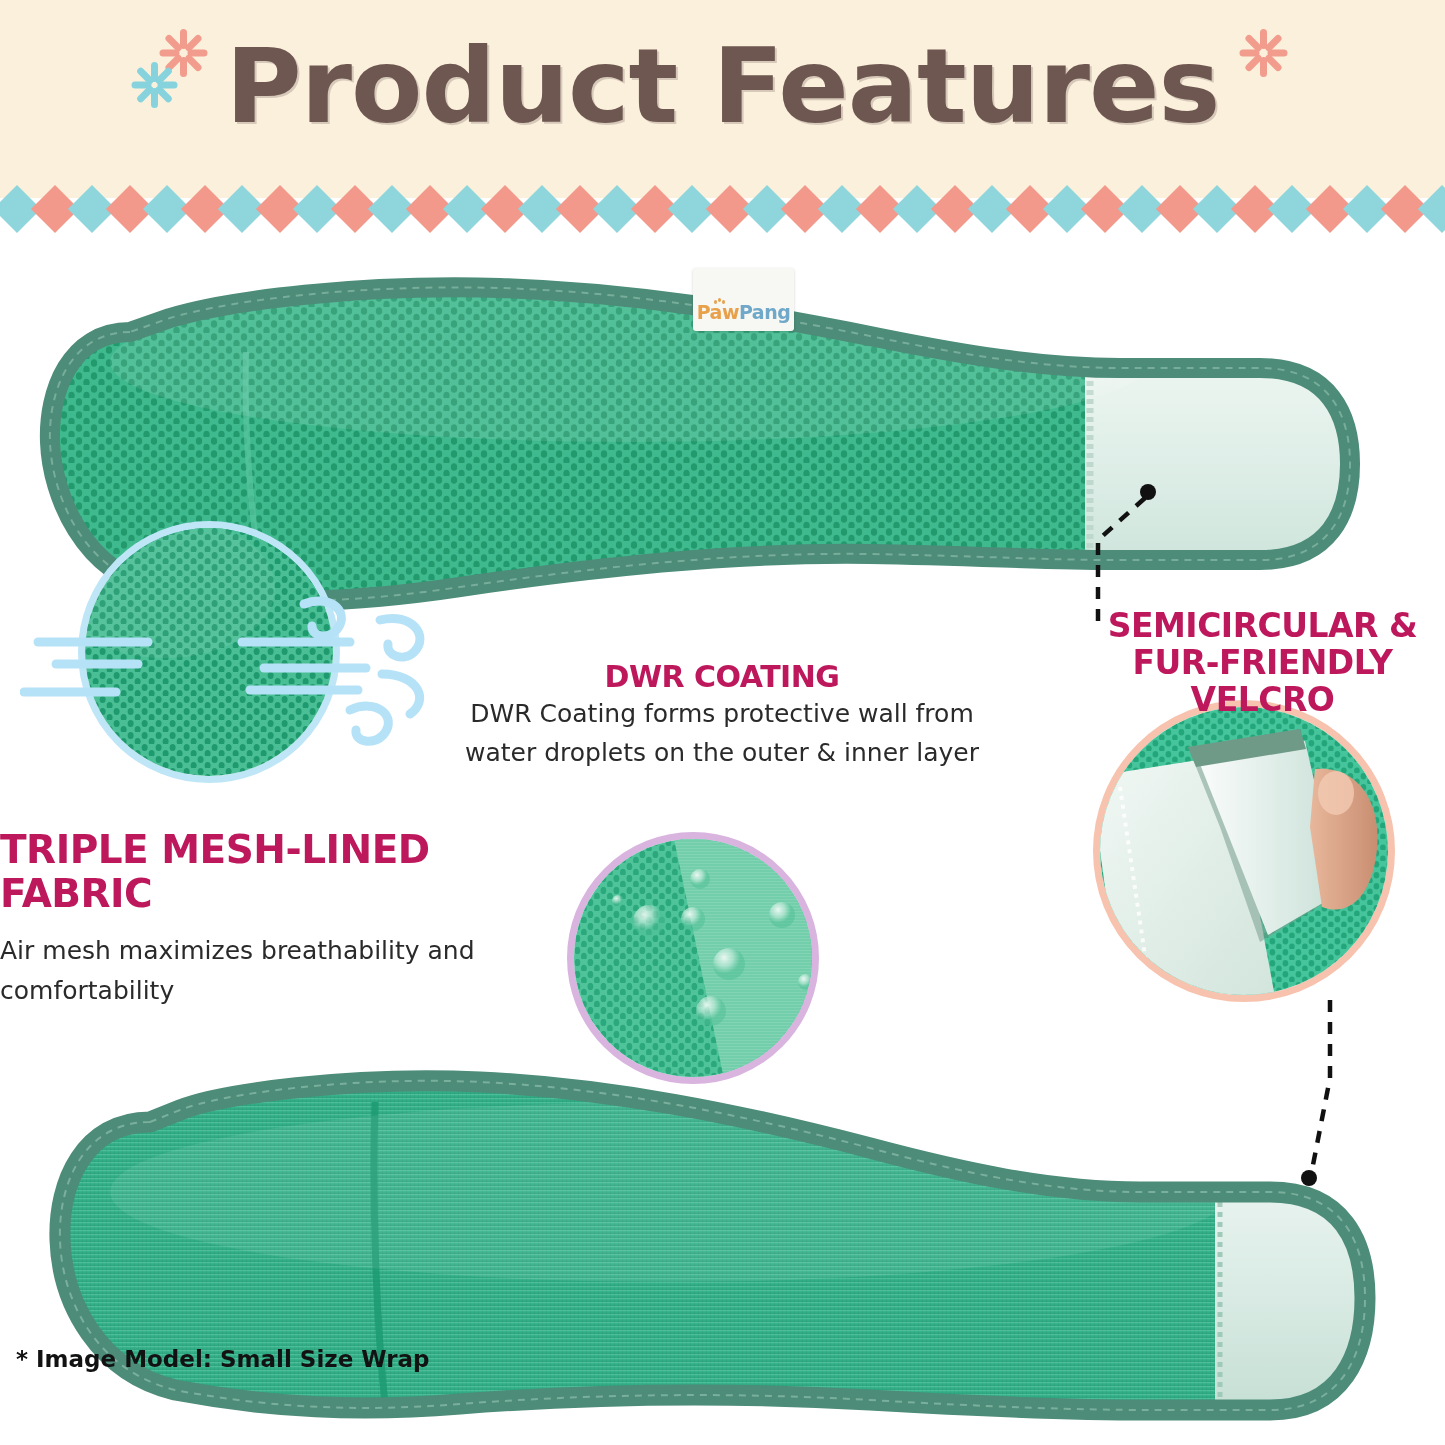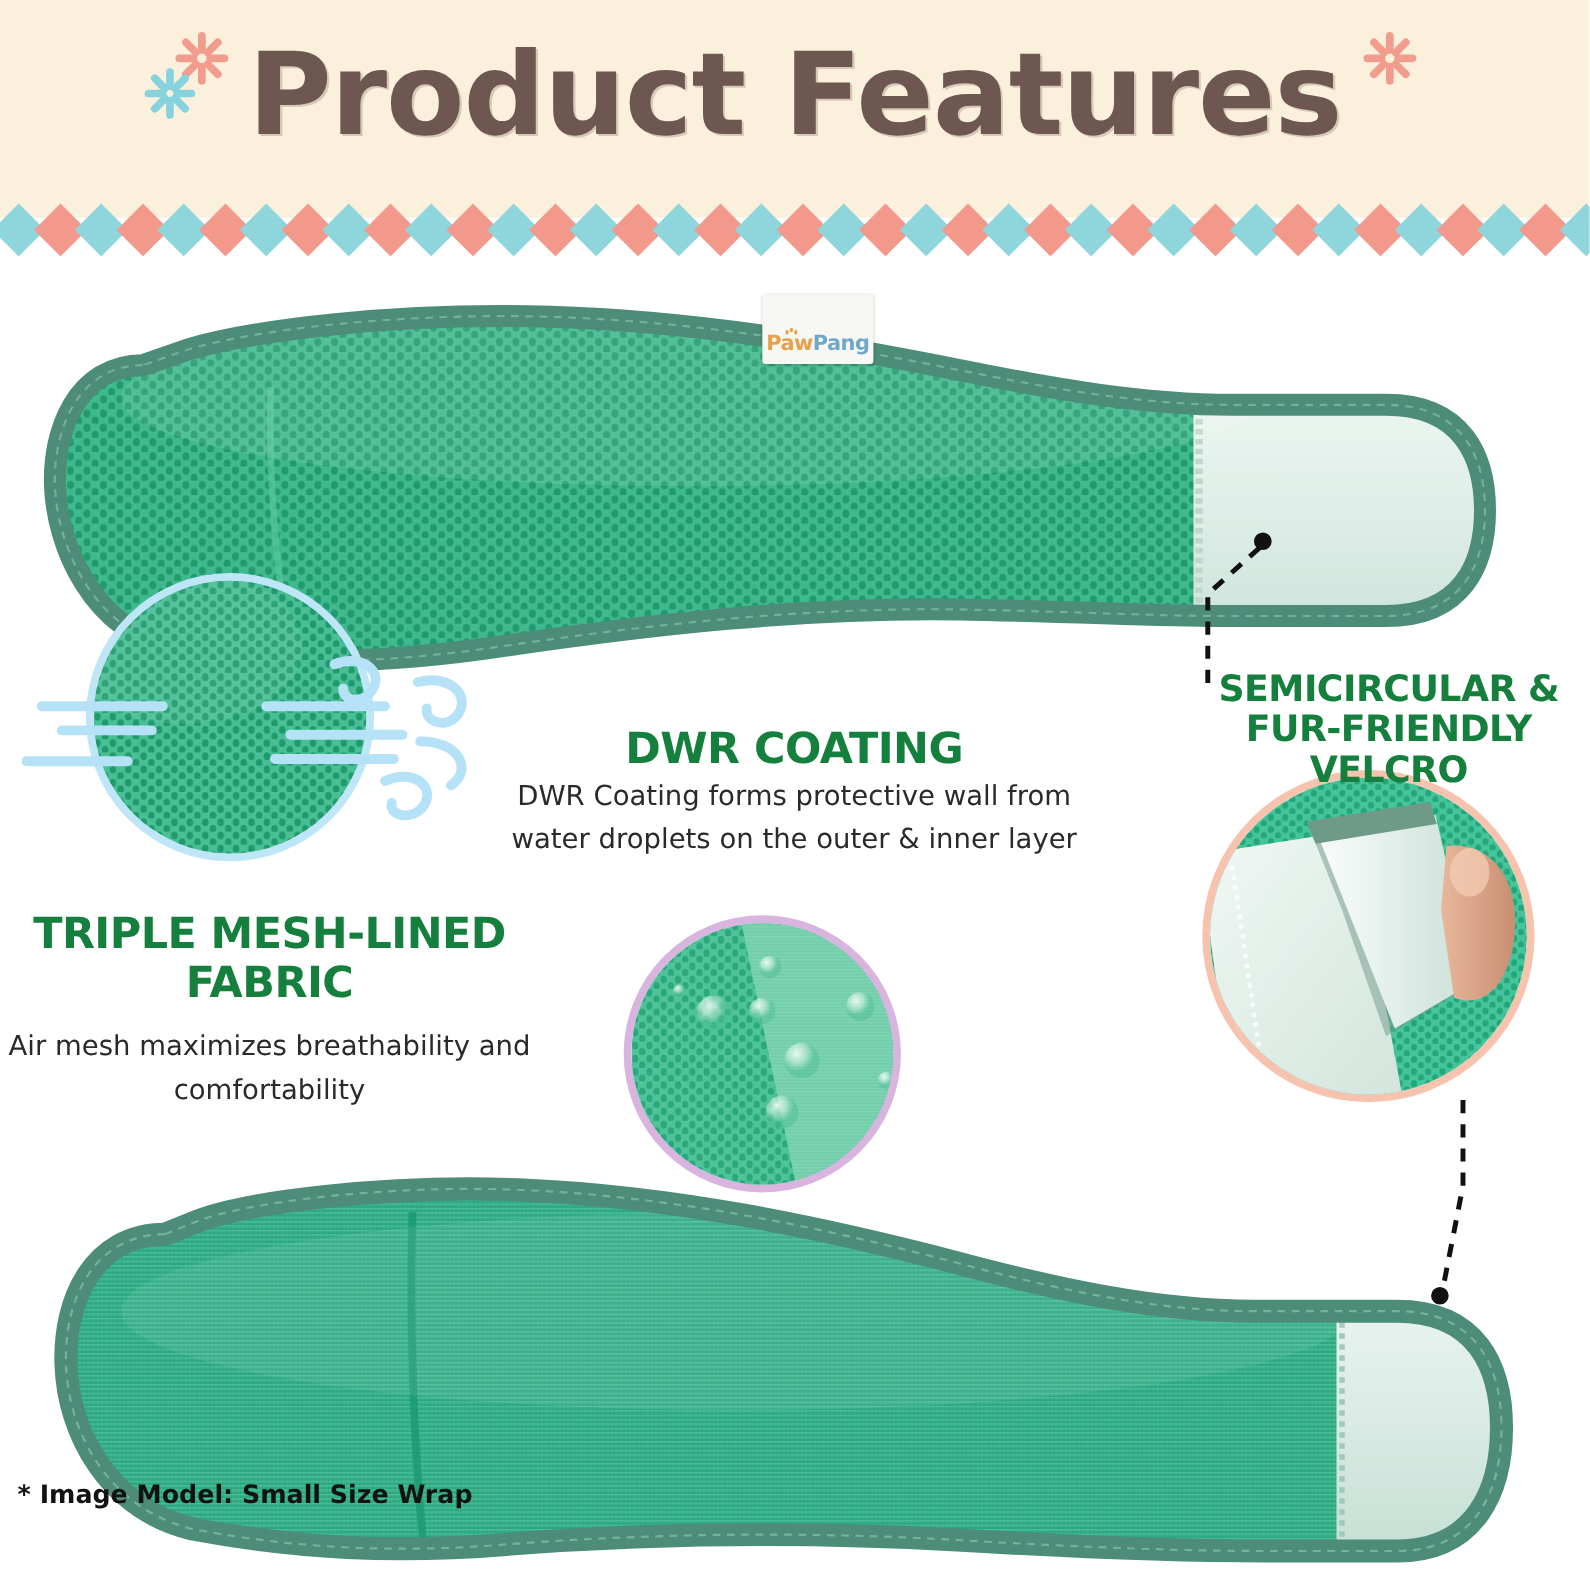--- a/index.html
+++ b/index.html
@@ -98,41 +98,41 @@
   
   .wind-icon{ position:absolute; left:20px; top:590px; width:420px; height:180px; z-index:8; }
 
   
   .connector{ position:absolute; z-index:8; }
 
   
   .feat-head{
     font-family:"DejaVu Sans", sans-serif;
     font-weight:bold;
-    color:#15803d;
+    color:#be185d;
     letter-spacing:-.5px;
     line-height:1.12;
   }
   .feat-body{
     font-family:"DejaVu Sans", sans-serif;
     color:#2A2A2A;
     line-height:1.58;
     font-size:25px;
   }
 
   .txt-mesh{
-    position:absolute; left:0px; top:828px; width:490px; text-align:center; z-index:9;
+    position:absolute; left:0px; top:828px; width:490px; text-align:left; z-index:9;
   }
   .txt-mesh .feat-head{ font-size:39px; }
   .txt-mesh .feat-body{ margin-top:16px; }
 
   .txt-dwr{
     position:absolute; left:432px; top:660px; width:580px; text-align:center; z-index:9;
   }
-  .txt-dwr .feat-head{ font-size:39px; }
+  .txt-dwr .feat-head{ font-size:30px; }
   .txt-dwr .feat-body{ }
 
   .txt-velcro{
     position:absolute; left:1080px; top:608px; width:365px; text-align:center; z-index:9;
   }
   .txt-velcro .feat-head{ font-size:33px; }
 
   
   .footnote{
     position:absolute; left:16px; top:1346px;

